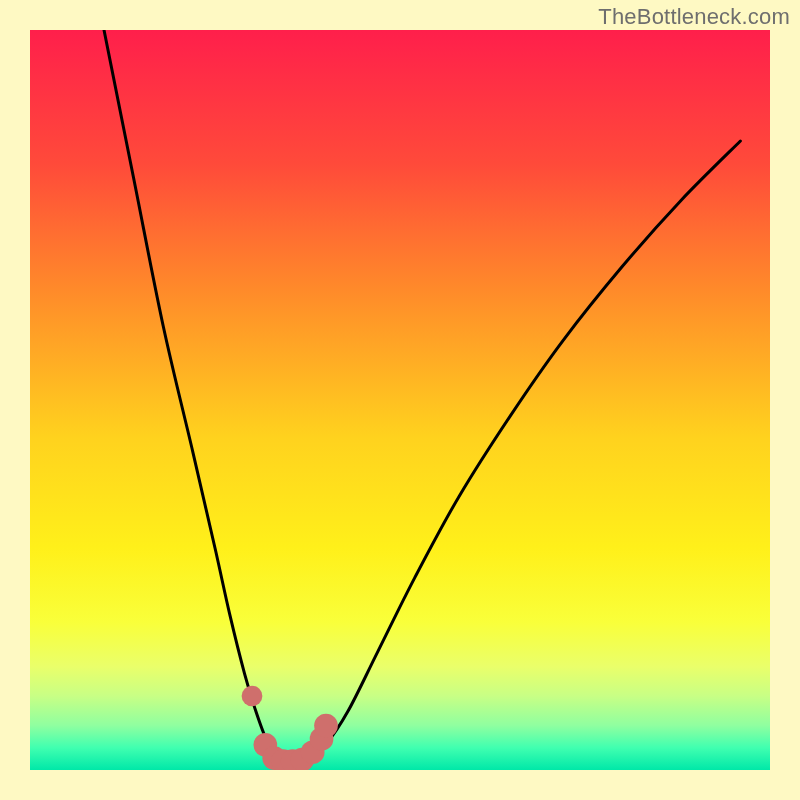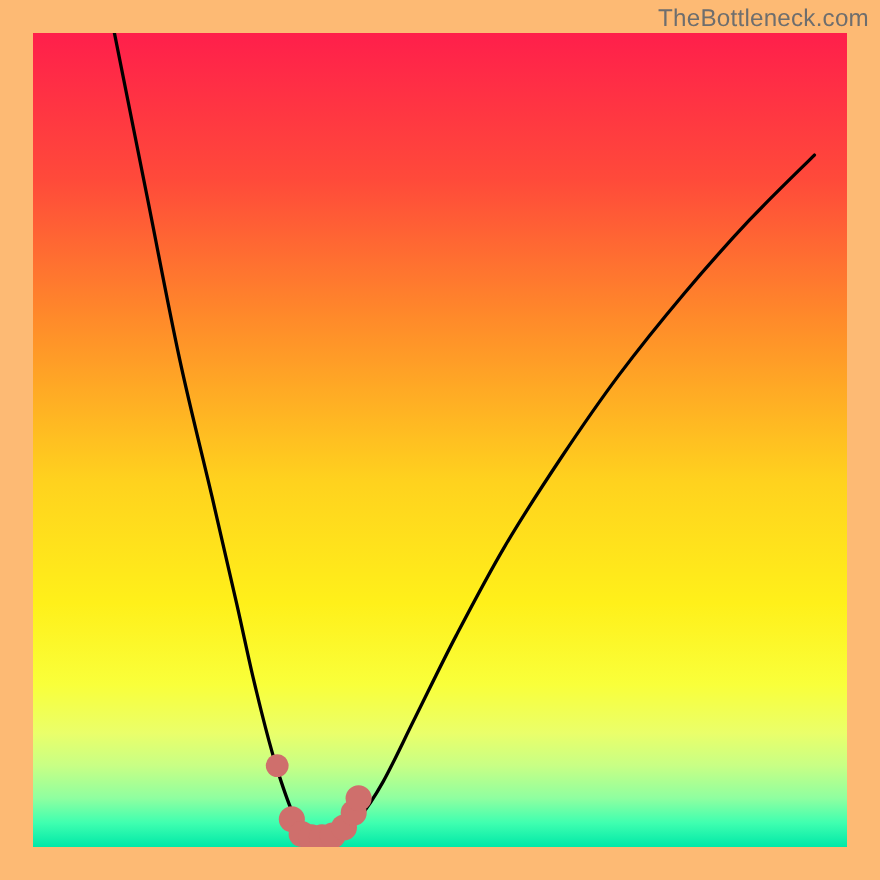--- a/index.html
+++ b/index.html
@@ -1,16 +1,16 @@
 <!DOCTYPE html>
 <html><head>
 <meta charset="utf-8">
 <style>
   html,body{margin:0;padding:0;width:800px;height:800px;background:#000;overflow:hidden;font-family:Arial,Helvetica,sans-serif}
-  .stage{position:absolute;left:0;top:0;width:800px;height:800px;background:#fdba74}
+  .stage{position:absolute;left:0;top:0;width:800px;height:800px;background:#fef9c3}
   .plot{position:absolute;left:30px;top:30px;width:740px;height:740px;overflow:hidden}
   .watermark{position:absolute;top:4px;right:10px;color:#6e6e6e;font-size:22px;font-weight:400;letter-spacing:.2px}
   svg{position:absolute;left:0;top:0}
   .marker{fill:#cf6f6c}
 </style>
 </head>
 <body>
 
 <div class="stage">
   <div class="watermark">TheBottleneck.com</div>

